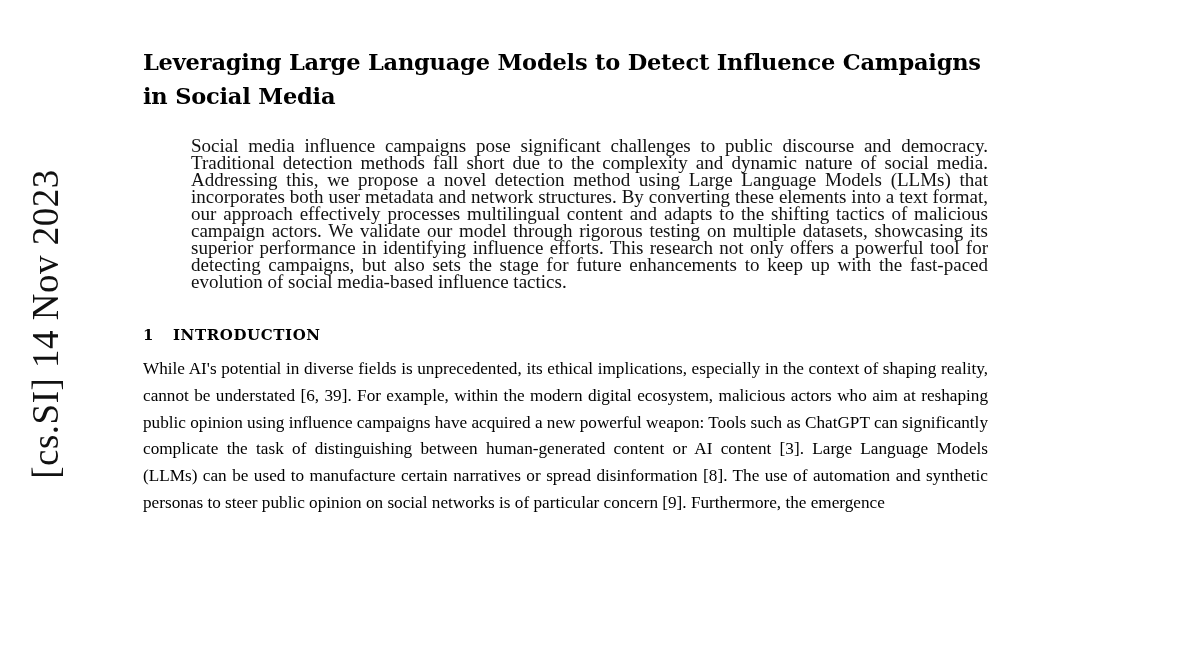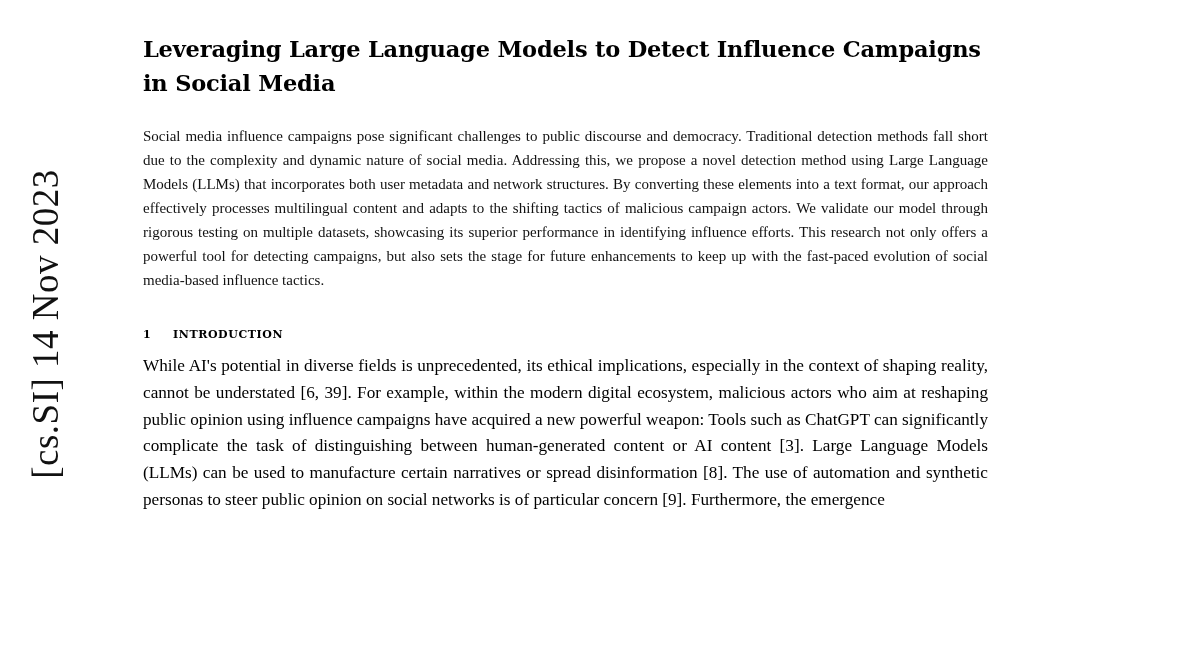--- a/index.html
+++ b/index.html
@@ -39,21 +39,21 @@
 
   
   #paper-column {
     position: absolute;
     left: 143px;
     top: 0px;
     width: 845px;
   }
 
   #paper-title {
-    margin-top: 32px;
+    margin-top: 45px;
     font-family: "DejaVu Serif", serif;
     font-weight: bold;
     font-size: 22.5px;
     line-height: 34px;
     letter-spacing: -0.2px;
     color: #000000;
   }
 
   #authors-block {
     margin-top: 24px;
@@ -64,31 +64,32 @@
   .author-names {
     font-size: 21px;
     letter-spacing: 0.2px;
   }
   .affiliation {
     font-size: 17.5px;
   }
 
   #abstract {
     margin-top: 24px;
-    font-size: 15px;
-    line-height: 24px;
+    font-size: 19px;
+    line-height: 17px;
     text-align: justify;
     color: #111111;
+    margin-left: 48px;
   }
 
   #section-heading {
     margin-top: 36px;
     font-family: "DejaVu Serif", serif;
     font-weight: bold;
-    font-size: 11px;
+    font-size: 15px;
     letter-spacing: 0.6px;
   }
   #section-heading .sec-num {
     display: inline-block;
     width: 30px;
   }
 
   #intro-body {
     margin-top: 12px;
     font-size: 17.2px;

